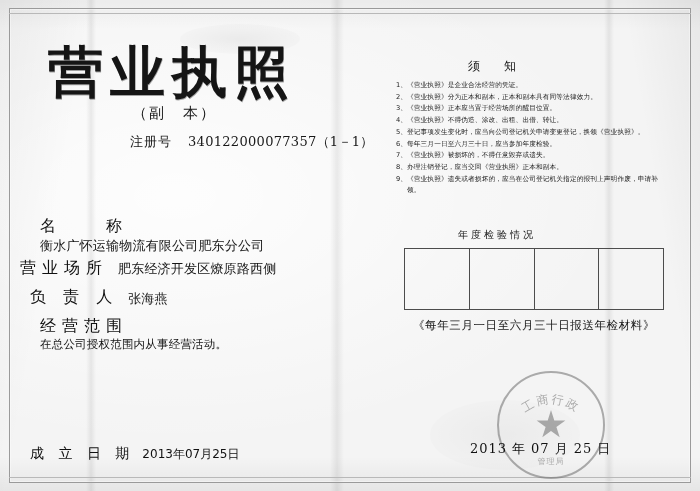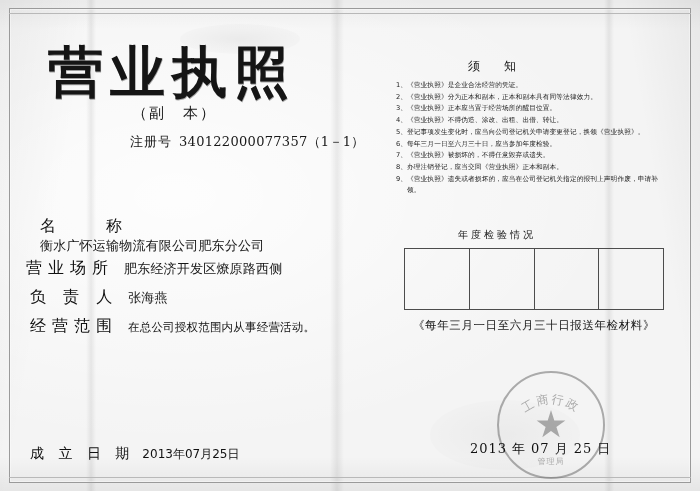--- a/index.html
+++ b/index.html
@@ -82,21 +82,21 @@
     font-size: 15px;
     letter-spacing: 2px;
     color: #1b1b16;
   }
   .reg-row {
     position: absolute;
     left: 130px;
     top: 133px;
     display: flex;
     align-items: baseline;
-    gap: 7px;
+    gap: 16px;
     font-family: "DejaVu Serif", "Liberation Serif", serif;
     color: #19190f;
   }
   .reg-label {
     font-size: 13px;
     letter-spacing: 1px;
   }
   .reg-value {
     font-size: 13px;
     letter-spacing: 0.3px;
@@ -119,23 +119,23 @@
     font-family: "DejaVu Sans", "Liberation Sans", sans-serif;
     font-size: 13px;
     letter-spacing: 0.2px;
     margin-left: 10px;
     white-space: nowrap;
     color: #15150f;
   }
   .field.small .fv { font-size: 11.5px; }
 
   .f-name    { left: 30px;  top: 216px; flex-direction: column; }
-  .f-addr    { left: 26px;  top: 258px; }
-  .f-person  { left: 30px;  top: 287px; }
-  .f-scope   { left: 30px;  top: 316px; }
+  .f-addr    { left: 20px;  top: 258px; }
+  .f-person  { left: 30px;  top: 287px; align-items: flex-end; }
+  .f-scope   { left: 30px;  top: 316px; flex-direction: column; }
 
   .estab {
     position: absolute;
     left: 30px;
     top: 445px;
     display: flex;
     align-items: baseline;
     color: #111;
   }
   .estab .fl {

